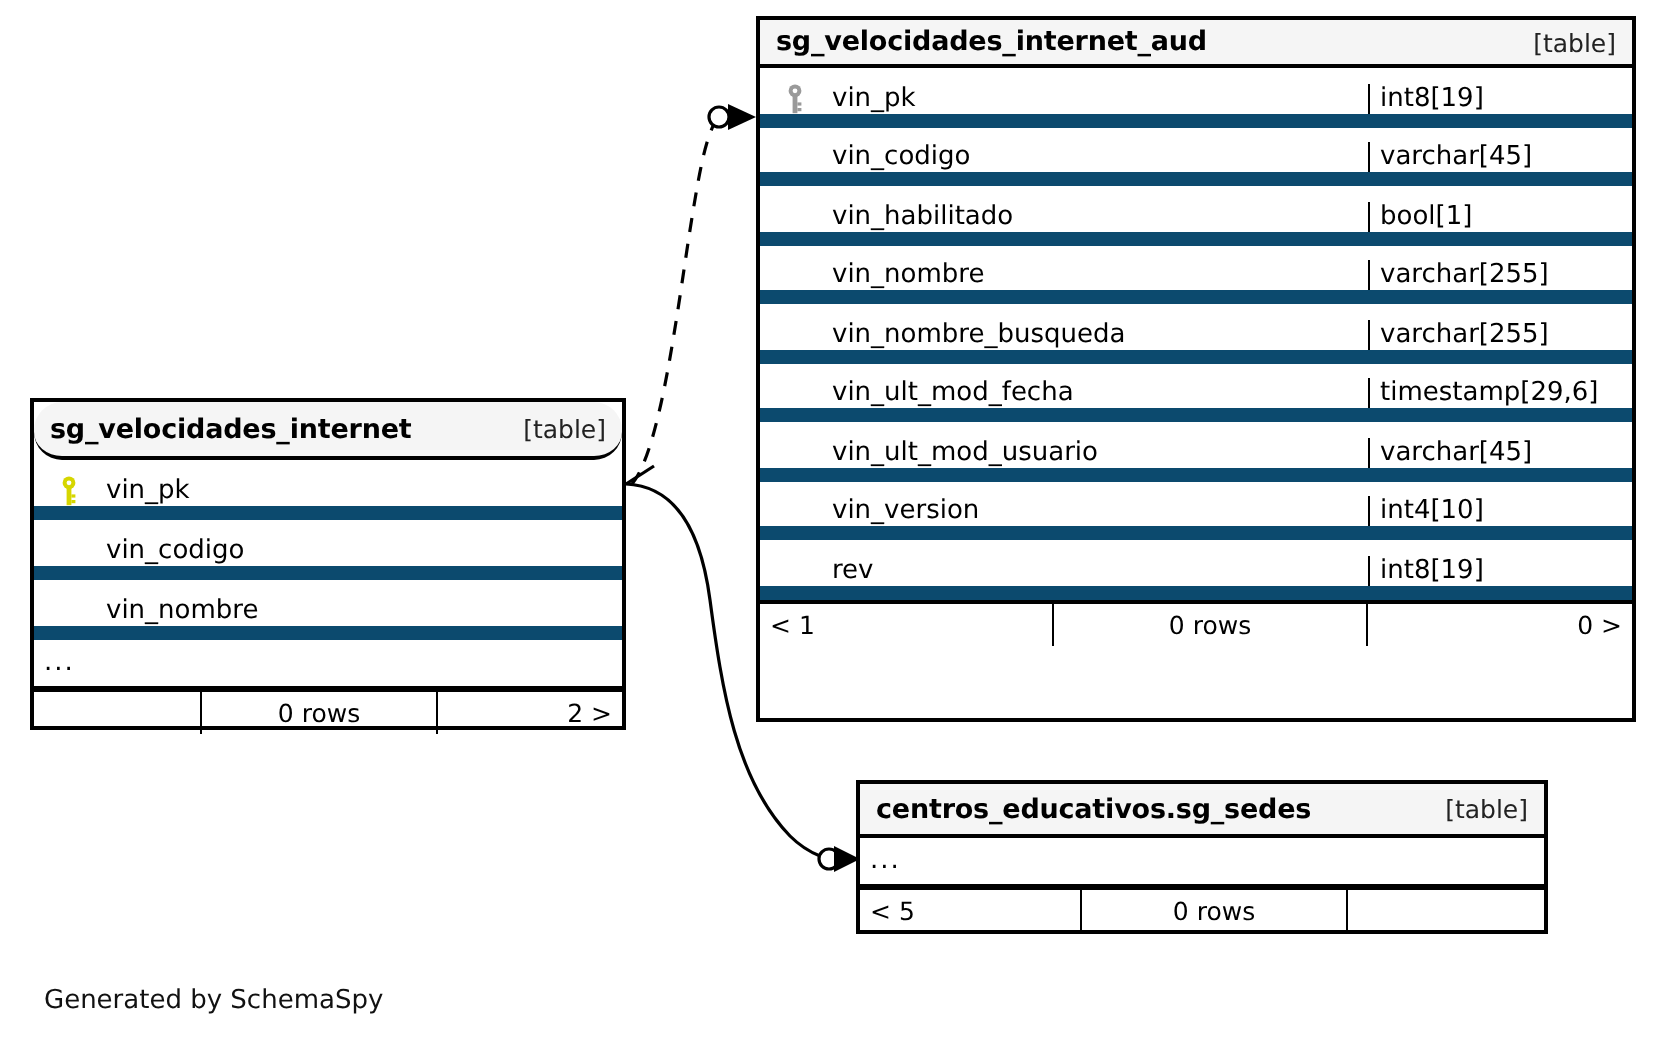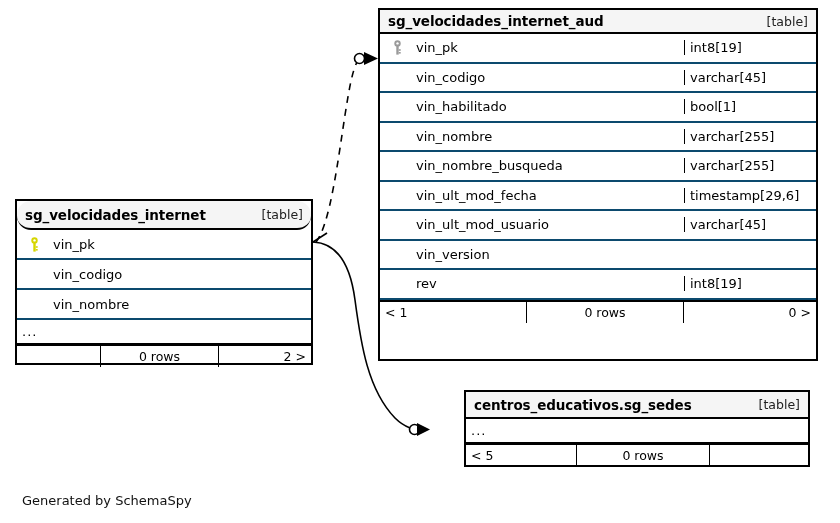--- a/index.html
+++ b/index.html
@@ -57,22 +57,22 @@
   }
   .entity-kind {
     font-size: 12.5px;
     color: #222222;
     white-space: nowrap;
     padding-left: 12px;
   }
 
   .col-row {
     display: flex;
-    align-items: center;
-    border-bottom: 2px solid #0c4a6e;
+    align-items: flex-end;
+    border-bottom: 7px solid #0c4a6e;
     box-sizing: border-box;
     height: 29.5px;
   }
   .col-row:last-child {
     border-bottom: none;
   }
 
   .col-name {
     flex: 1 1 auto;
     display: flex;
@@ -160,21 +160,20 @@
     height: 166px;
   }
   #entity-main .entity-header { height: 29px; border-radius: 14px; }
   #entity-main .col-row { height: 30px; }
 
   #entity-sedes {
     left: 428px;
     top: 390px;
     width: 346px;
     height: 77px;
-    margin-left: 36px;
   }
   #entity-sedes .entity-header { height: 27px; }
 
   .caption {
     position: absolute;
     left: 22px;
     top: 493px;
     font-size: 13px;
     color: #111111;
     white-space: nowrap;
@@ -270,20 +269,21 @@
         <span class="name-text">vin_ult_mod_usuario</span>
       </div>
       <div class="col-type">varchar[45]</div>
     </div>
 
     <div class="col-row">
       <div class="col-name">
         <span class="key-slot"></span>
         <span class="name-text">vin_version</span>
       </div>
+      <div class="col-type">int4[10]</div>
     </div>
 
     <div class="col-row">
       <div class="col-name">
         <span class="key-slot"></span>
         <span class="name-text">rev</span>
       </div>
       <div class="col-type">int8[19]</div>
     </div>
 

